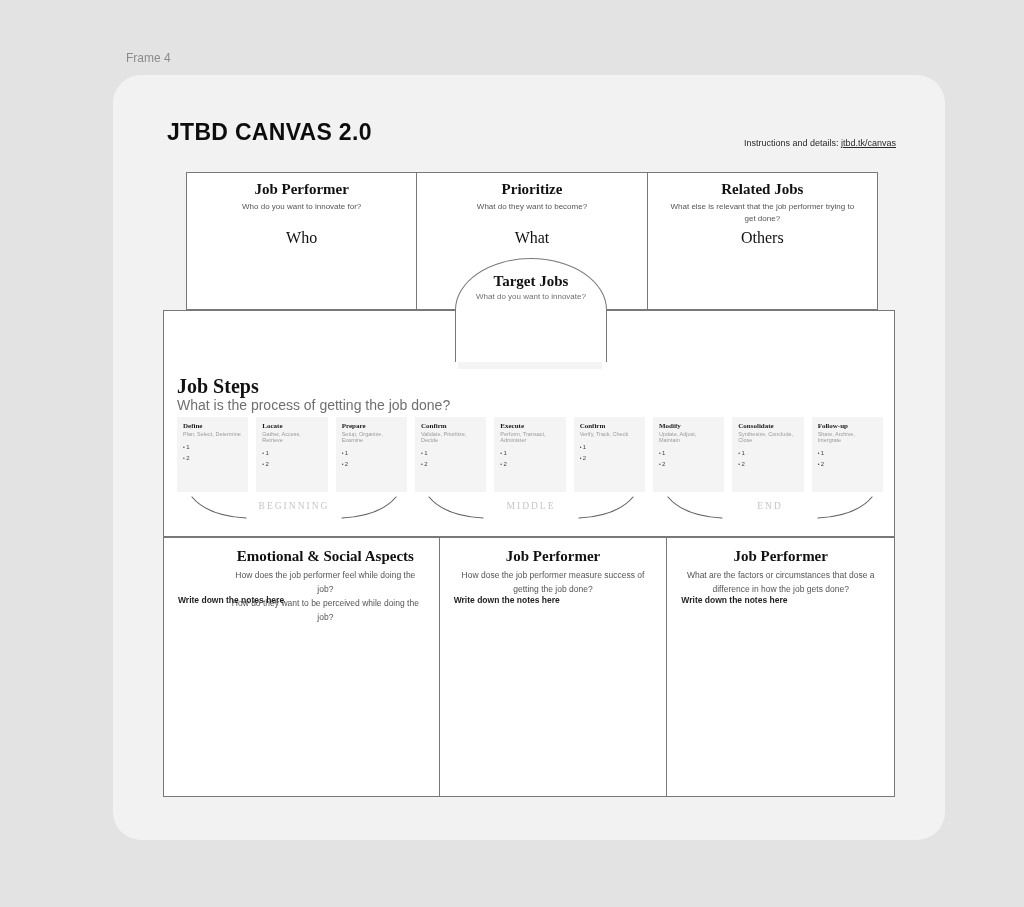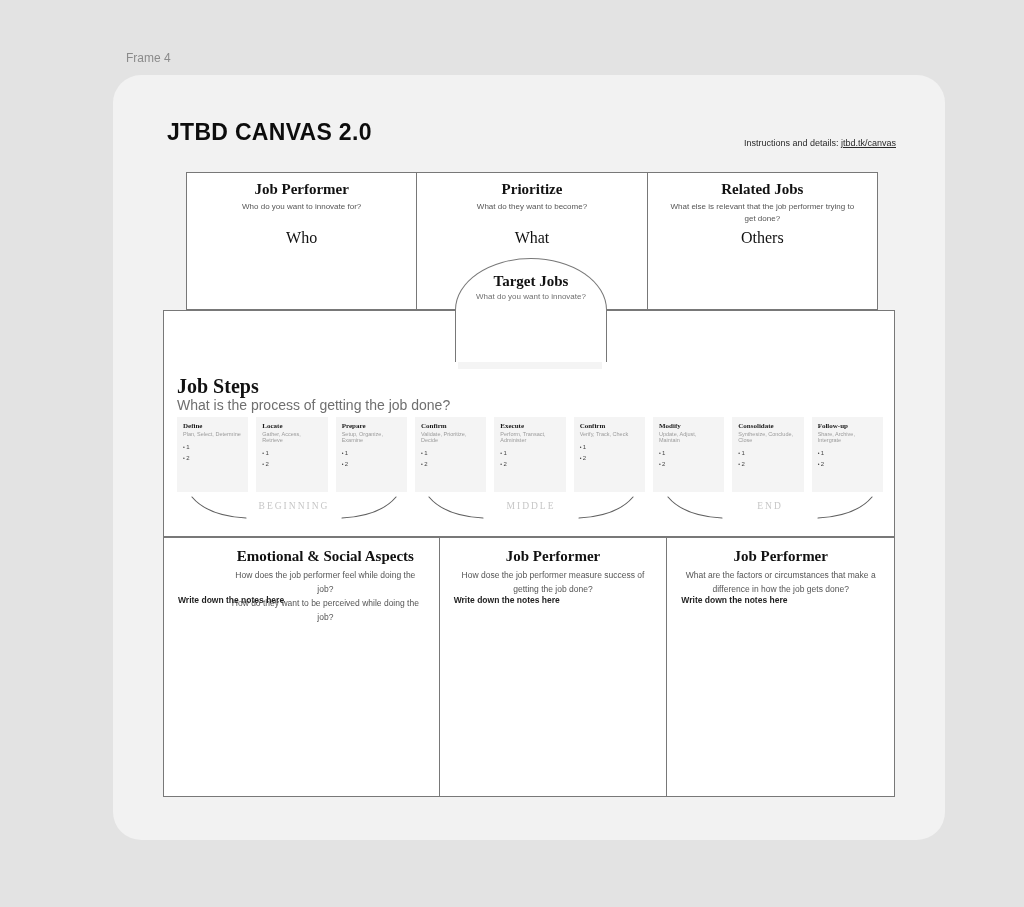--- a/index.html
+++ b/index.html
@@ -278,20 +278,20 @@
       <h3>Job Performer</h3>
       <div class="sub">
         <div>How dose the job performer measure success of getting the job done?</div>
         <div></div>
       </div>
       <div class="note">Write down the notes here</div>
     </div>
     <div class="bottom-box">
       <h3>Job Performer</h3>
       <div class="sub">
-        <div>What are the factors or circumstances that make a difference in how the job gets done?</div>
+        <div>What are the factors or circumstances that dose a difference in how the job gets done?</div>
         <div></div>
       </div>
       <div class="note">Write down the notes here</div>
     </div>
   </div>
 
 </div>
 
 </body></html>

